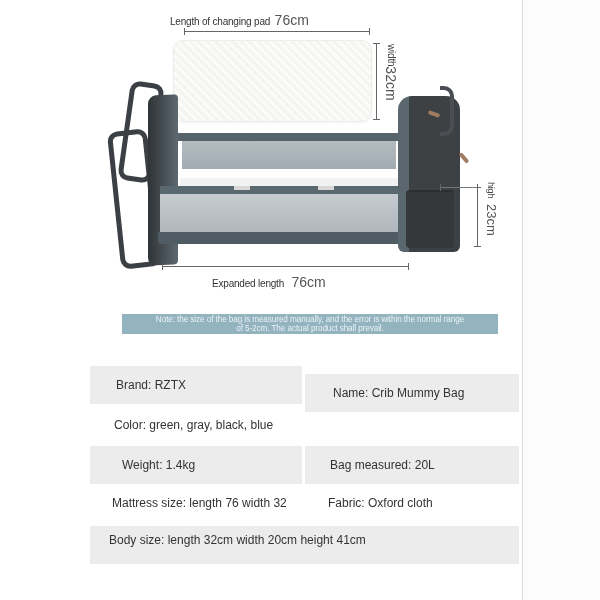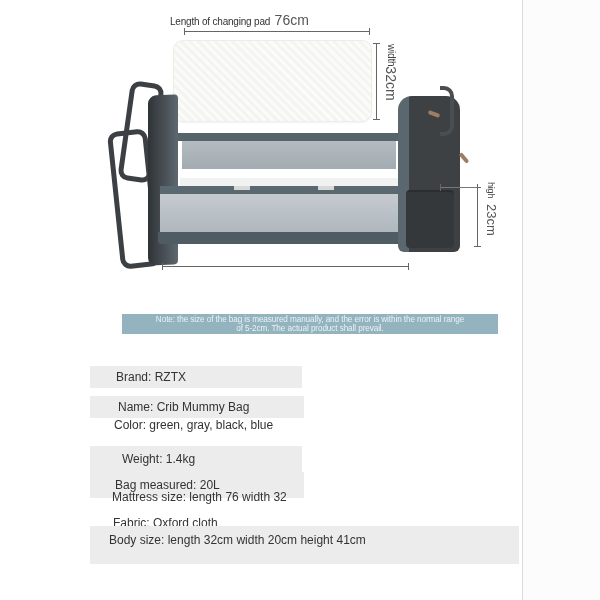--- a/index.html
+++ b/index.html
@@ -45,21 +45,21 @@
   .bag-right-pocket { position: absolute; left: 406px; top: 190px; width: 48px; height: 58px; background: #35383b; border-top: 2px solid #2b2d2f; border-radius: 4px; }
   .zip-tag { position: absolute; width: 12px; height: 4px; background: #a07d62; border-radius: 2px; }
   .handle-right { position: absolute; left: 440px; top: 86px; width: 14px; height: 50px; border: 4px solid #4a4e52; border-left: none; border-radius: 0 10px 10px 0; }
 
   
   .note { position: absolute; left: 122px; top: 314px; width: 376px; height: 20px; background: #93b3bf;
           color: #eaf2f5; font-size: 8.2px; line-height: 9px; text-align: center; padding-top: 1px; letter-spacing: -0.1px; }
 
   
   .specs { position: absolute; left: 90px; top: 366px; width: 429px; }
-  .spec-row { position: absolute; left: 0; width: 429px; height: 52px; display: flex; flex-direction: column; }
+  .spec-row { position: absolute; left: 0; width: 429px; height: 52px; display: flex; }
   .spec-row.shaded .cell { background: #ececec; }
   .cell { height: 38px; font-size: 12px; color: #333; display: flex; align-items: center; }
   .cell.left { width: 212px; margin-right: 3px; }
   .cell.right { width: 214px; }
   .cell.full { width: 429px; }
 </style>
 </head>
 <body>
 
 <div class="vline-right"></div>
@@ -99,20 +99,24 @@
     <div class="bag-right-pocket"></div>
   </div>
 
   <div class="vline" style="left:477px; top:187px; height:60px;"></div>
   <div class="hline" style="left:440px; top:187px; width:38px; background:#777;"></div>
   <div class="vert-text" style="left:482px; top:182px;">
     <span class="dim-small" style="font-size:9px;">high</span><span style="font-size:13px;color:#555;margin-top:6px;display:inline-block;">23cm</span>
   </div>
 
   <div class="hline" style="left:162px; top:266px; width:247px;"></div>
+  <div class="dim-label" style="left:212px; top:273px;">
+    <span class="dim-small">Expanded length</span>
+    <span class="dim-big" style="margin-left:3px;">76cm</span>
+  </div>
 </div>
 
 <div class="note">
   <div>Note: the size of the bag is measured manually, and the error is within the normal range</div>
   <div>of 5-2cm. The actual product shall prevail.</div>
 </div>
 
 <div class="specs">
   <div class="spec-row shaded" style="top:0px;">
     <div class="cell left" style="padding-left:26px;">Brand: RZTX</div>

